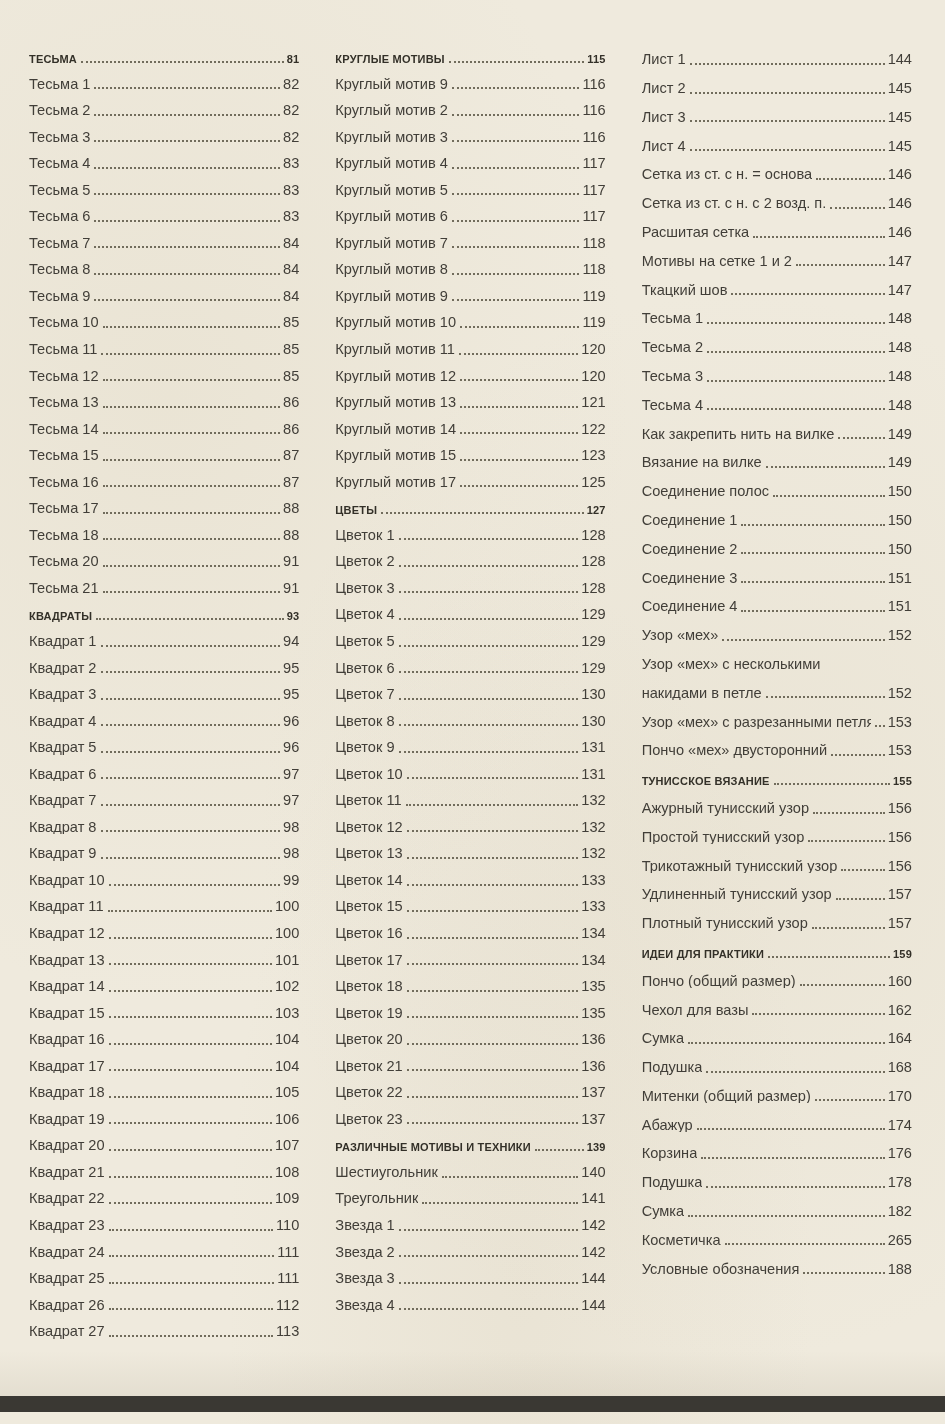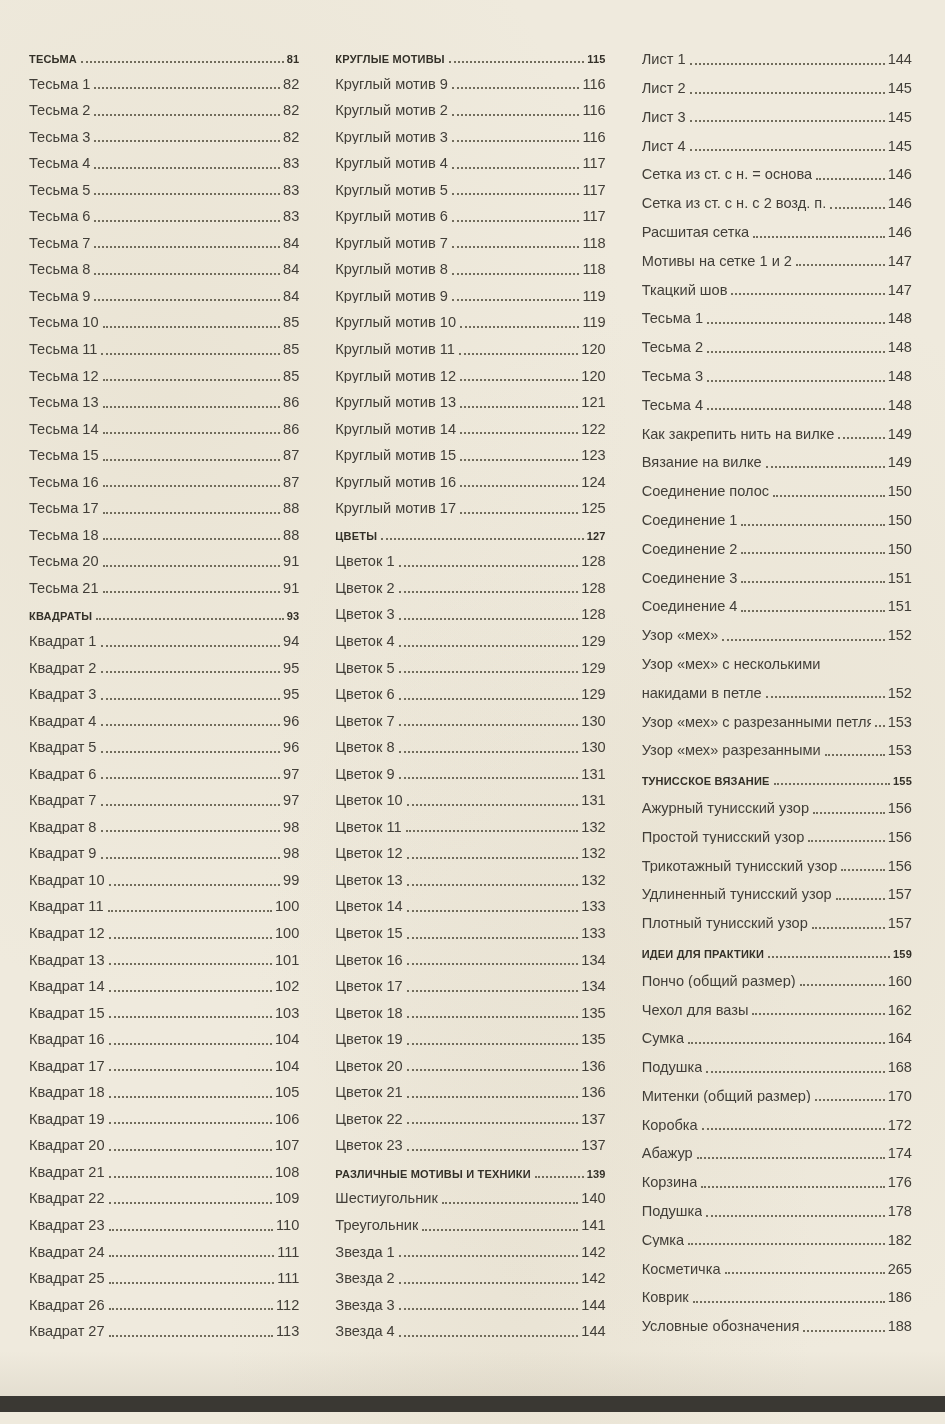--- a/index.html
+++ b/index.html
@@ -516,27 +516,20 @@
         </div>
         <div class="entry">
           <div class="row">
             <span class="label">Круглый мотив 15</span>
             <span class="dots"></span>
             <span class="page-num">123</span>
           </div>
         </div>
         <div class="entry">
           <div class="row">
-            <span class="label">Круглый мотив 16</span>
-            <span class="dots"></span>
-            <span class="page-num">124</span>
-          </div>
-        </div>
-        <div class="entry">
-          <div class="row">
             <span class="label">Круглый мотив 17</span>
             <span class="dots"></span>
             <span class="page-num">125</span>
           </div>
         </div>
       </div>
       <div class="section">
         <div class="entry heading">
           <div class="row">
             <span class="label">ЦВЕТЫ</span>
@@ -919,21 +912,21 @@
         </div>
         <div class="entry">
           <div class="row">
             <span class="label">Узор «мех» с разрезанными петлями</span>
             <span class="dots"></span>
             <span class="page-num">153</span>
           </div>
         </div>
         <div class="entry">
           <div class="row">
-            <span class="label">Узор «мех» разрезанными</span>
+            <span class="label">Пончо «мех» двусторонний</span>
             <span class="dots"></span>
             <span class="page-num">153</span>
           </div>
         </div>
       </div>
       <div class="section">
         <div class="entry heading">
           <div class="row">
             <span class="label">ТУНИССКОЕ ВЯЗАНИЕ</span>
             <span class="dots"></span>
@@ -1014,27 +1007,20 @@
         </div>
         <div class="entry">
           <div class="row">
             <span class="label">Митенки (общий размер)</span>
             <span class="dots"></span>
             <span class="page-num">170</span>
           </div>
         </div>
         <div class="entry">
           <div class="row">
-            <span class="label">Коробка</span>
-            <span class="dots"></span>
-            <span class="page-num">172</span>
-          </div>
-        </div>
-        <div class="entry">
-          <div class="row">
             <span class="label">Абажур</span>
             <span class="dots"></span>
             <span class="page-num">174</span>
           </div>
         </div>
         <div class="entry">
           <div class="row">
             <span class="label">Корзина</span>
             <span class="dots"></span>
             <span class="page-num">176</span>
@@ -1052,27 +1038,20 @@
             <span class="label">Сумка</span>
             <span class="dots"></span>
             <span class="page-num">182</span>
           </div>
         </div>
         <div class="entry">
           <div class="row">
             <span class="label">Косметичка</span>
             <span class="dots"></span>
             <span class="page-num">265</span>
-          </div>
-        </div>
-        <div class="entry">
-          <div class="row">
-            <span class="label">Коврик</span>
-            <span class="dots"></span>
-            <span class="page-num">186</span>
           </div>
         </div>
         <div class="entry">
           <div class="row">
             <span class="label">Условные обозначения</span>
             <span class="dots"></span>
             <span class="page-num">188</span>
           </div>
         </div>
       </div>

